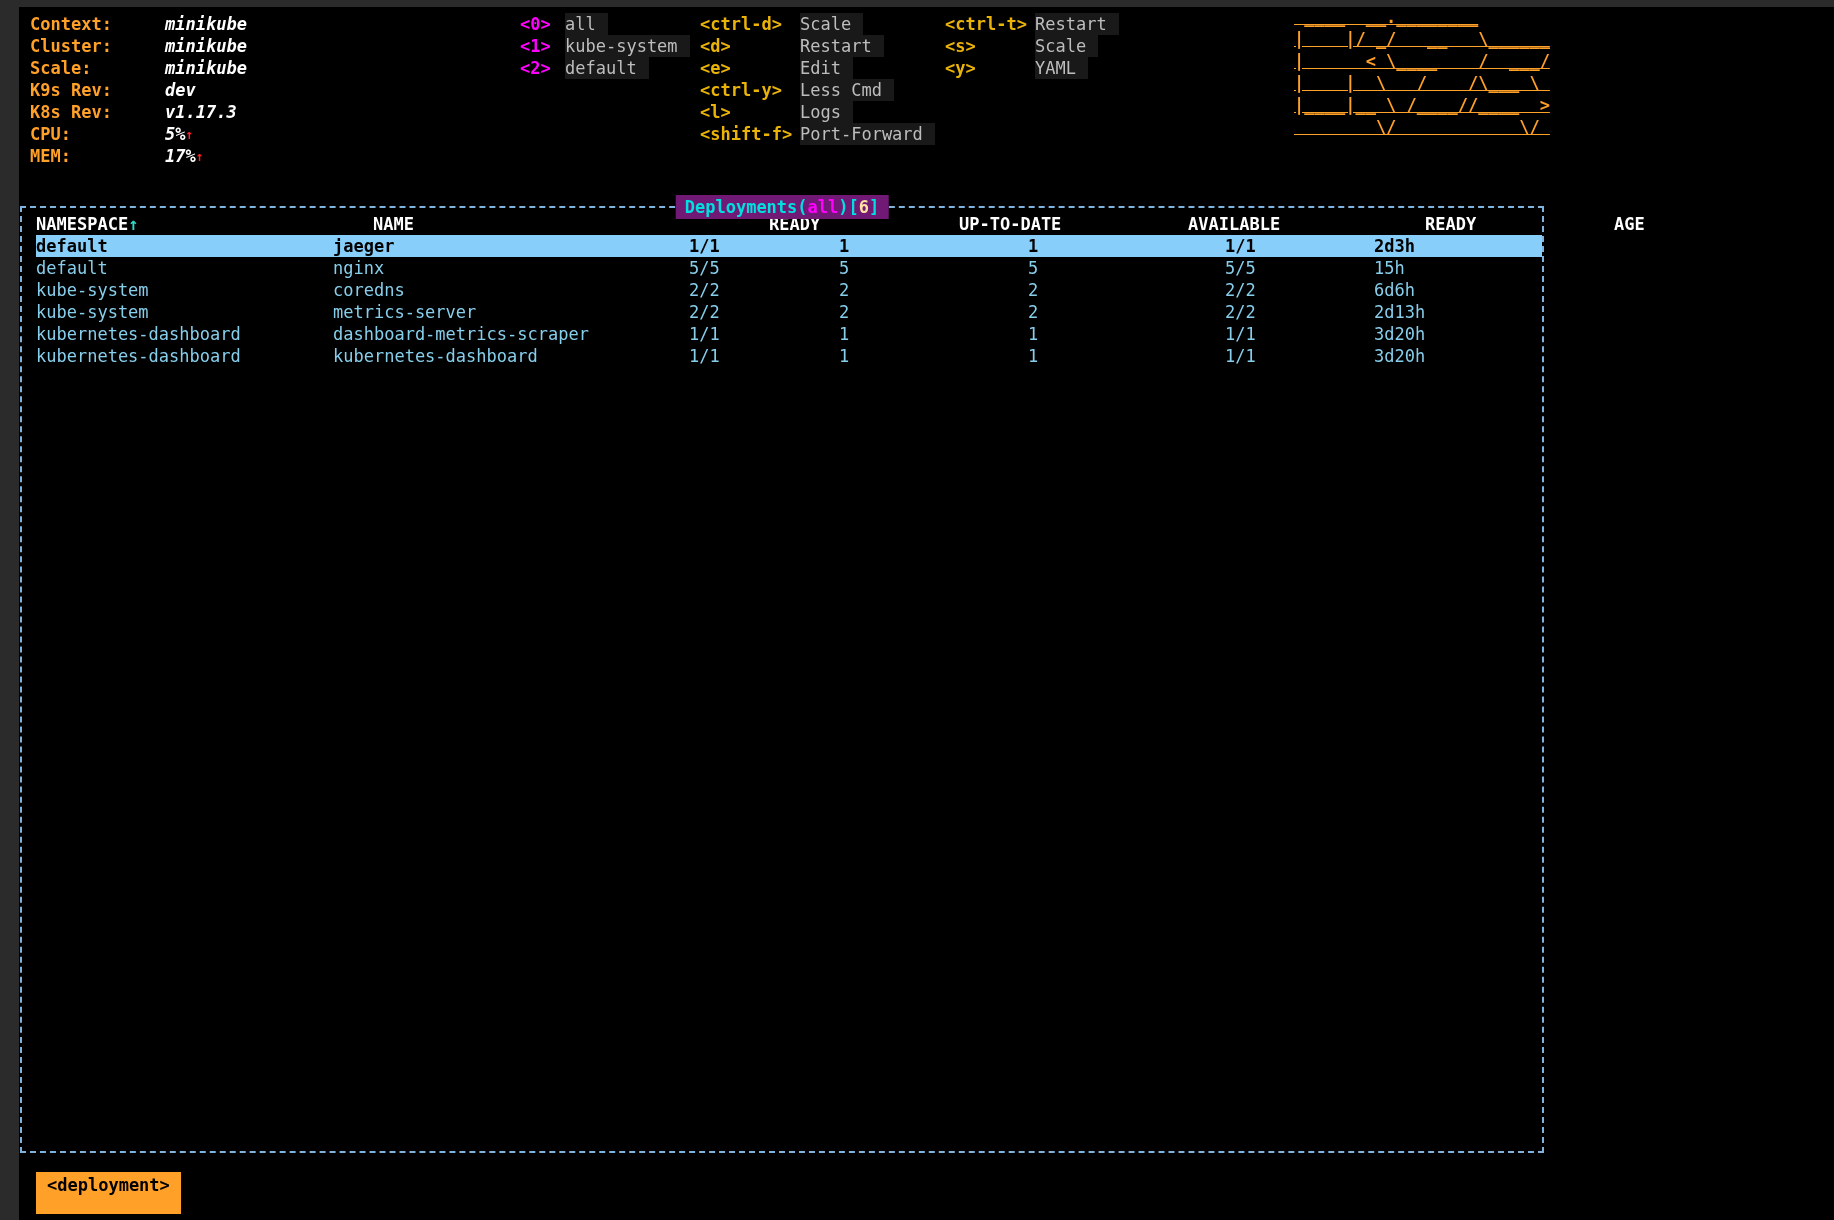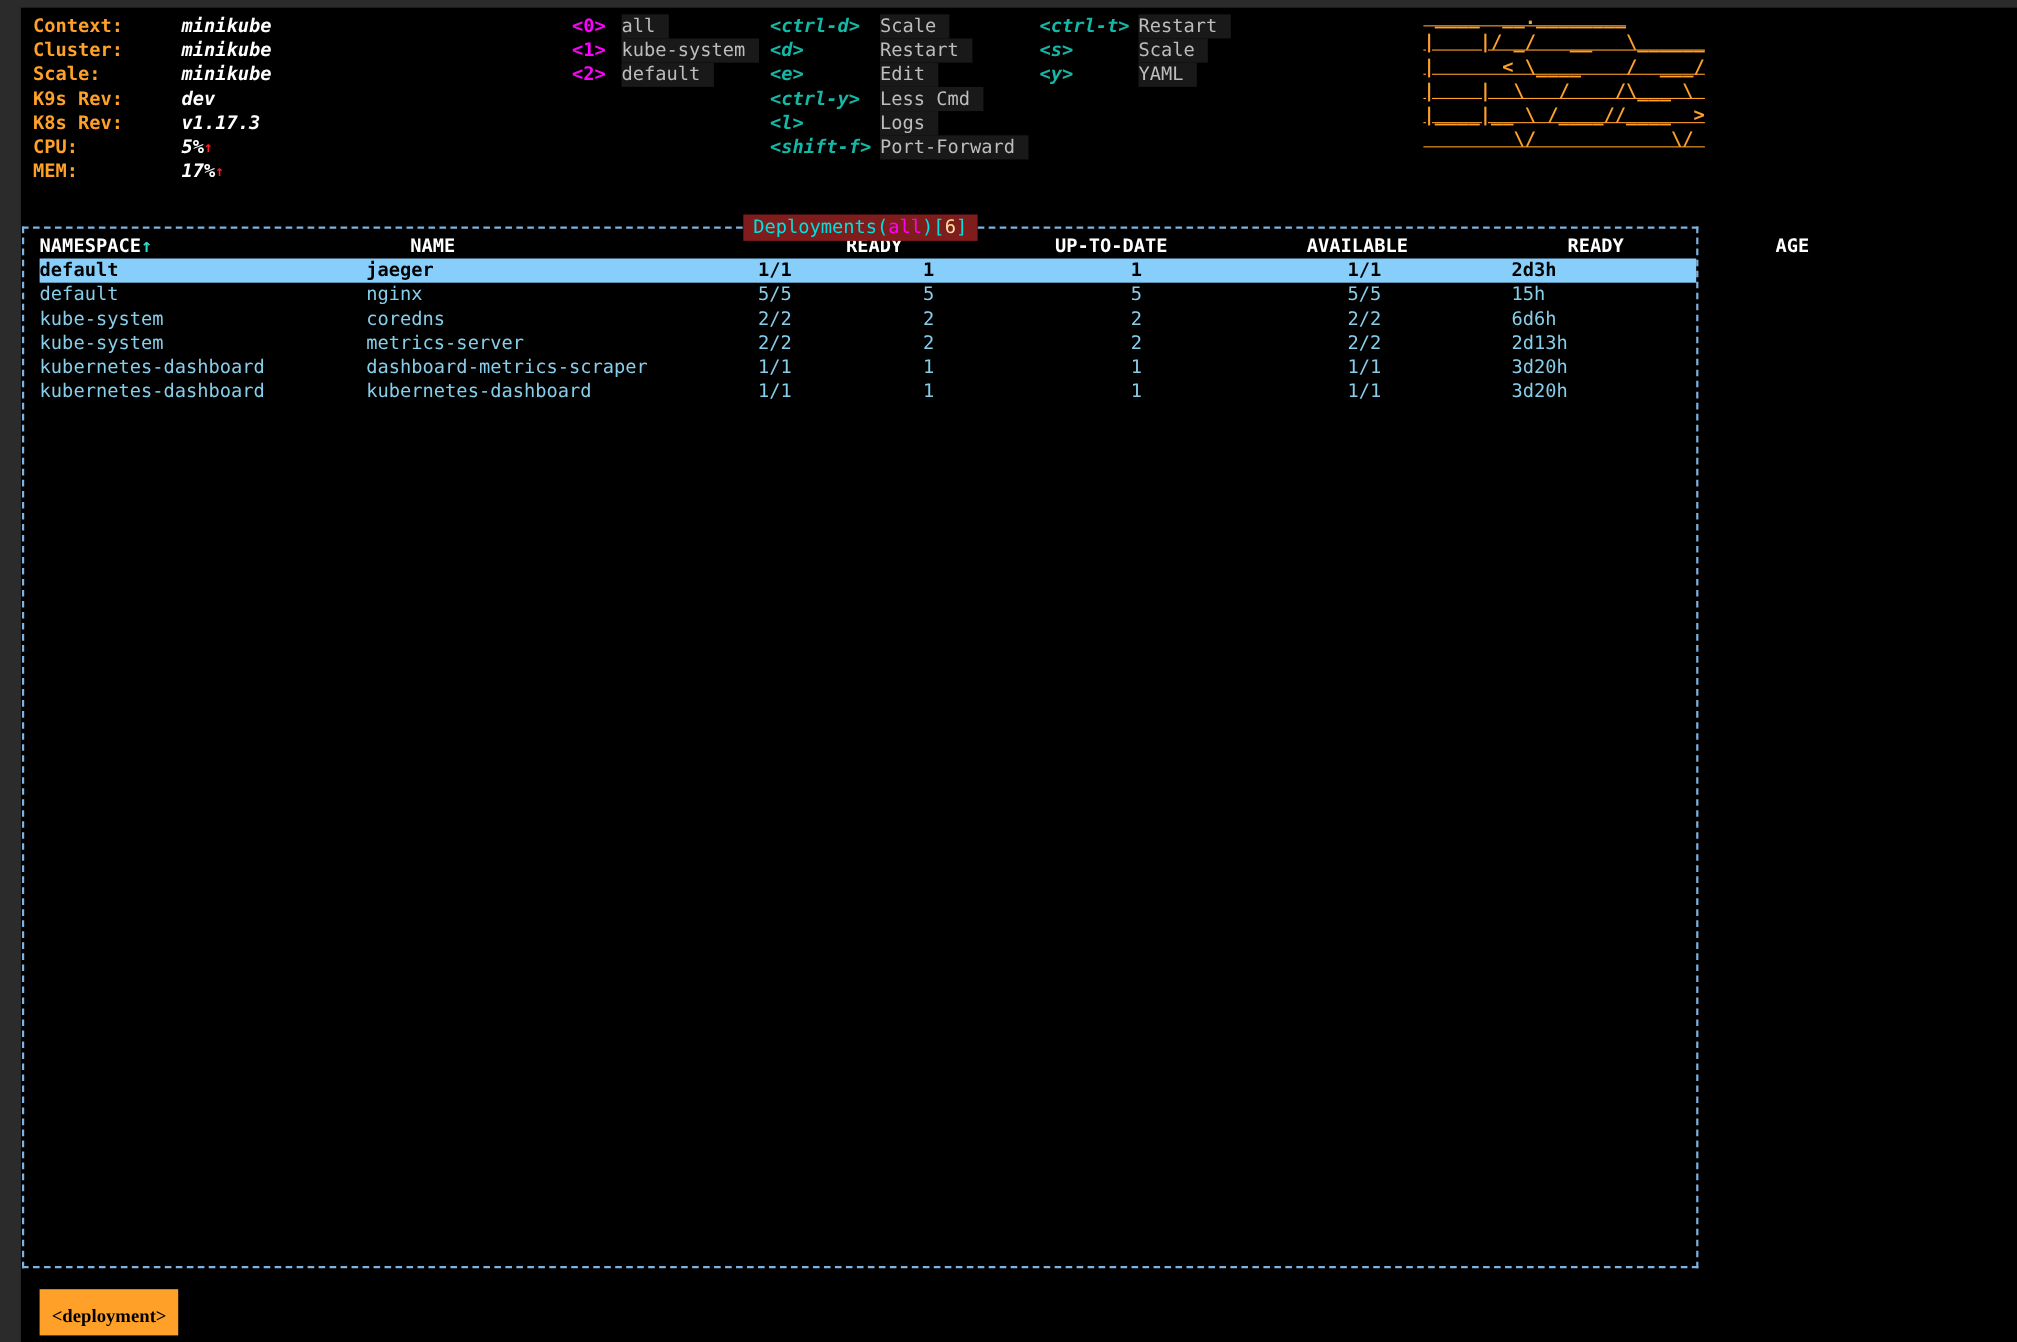--- a/index.html
+++ b/index.html
@@ -24,35 +24,35 @@
   .ns { position:absolute; left:520px; top:13px; }
   .ns-row { display:grid; grid-template-columns:45px auto; height:22px; line-height:22px; white-space:pre; }
   .mkey { color:#ff00ff; font-weight:bold; }
 
   .hk { position:absolute; top:13px; }
   .hk1 { left:700px; }
   .hk2 { left:945px; }
   .hk-row { display:grid; height:22px; line-height:22px; white-space:pre; }
   .hk1 .hk-row { grid-template-columns:100px auto; }
   .hk2 .hk-row { grid-template-columns:90px auto; }
-  .bkey { color:#14b8a6; font-weight:bold;font-style:italic; }
+  .bkey { color:#eab308; font-weight:bold; }
   .glabel { color:#bdbdbd; background:#191919; padding-right:12px; justify-self:start; }
 
   .logo { position:absolute; left:1294px; top:6px; color:#ffa028; font-weight:bold;text-decoration:underline; }
   .logo-line { white-space:pre; height:22px; line-height:22px; }
 
   
   .panel {
     position:absolute; left:20px; top:206px; width:1524px; height:947px;
     border:2px dashed #7fb2dd; background:#000;
   }
   .panel-title {
     position:absolute; top:-13px; left:50%; transform:translateX(-50%);
-    background:#7f1d1d; padding:0 9px; white-space:nowrap;
-    font-weight:normal; height:24px; line-height:24px;
+    background:#701a75; padding:0 9px; white-space:nowrap;
+    font-weight:bold; height:24px; line-height:24px;
   }
   .t-cyan  { color:#00e0e0; }
   .t-scope { color:#ff00ff; }
   .t-count { color:#ffe0a3; }
 
   .tbl { padding-top:5px; }
   .thead, .trow {
     display:grid;
     grid-template-columns:297px 356px 150px 189px 184px 162px 156px;
     margin-left:14px; height:22px; line-height:22px;
@@ -62,21 +62,21 @@
   .r { text-align:left; }
   .pad { padding-left:13px; }
   .arrow { color:#2bd9c7; font-weight:bold; }
   .trow { color:#87ceeb; }
   .trow.sel { background:#87cefa; color:#000; font-weight:bold; }
 
   
   .crumb {
     position:absolute; left:36px; top:1172px;
     background:#ffa028; color:#000; font-weight:bold;
-    height:42px; line-height:26px; padding:12px 11px;font-family:Liberation Serif, serif;
+    height:42px; line-height:26px; padding:0 11px;
   }
 </style>
 </head>
 <body>
 
 <div class="frame-left"></div>
 <div class="frame-top"></div>
 
 <div class="info">
   <div class="info-row">

